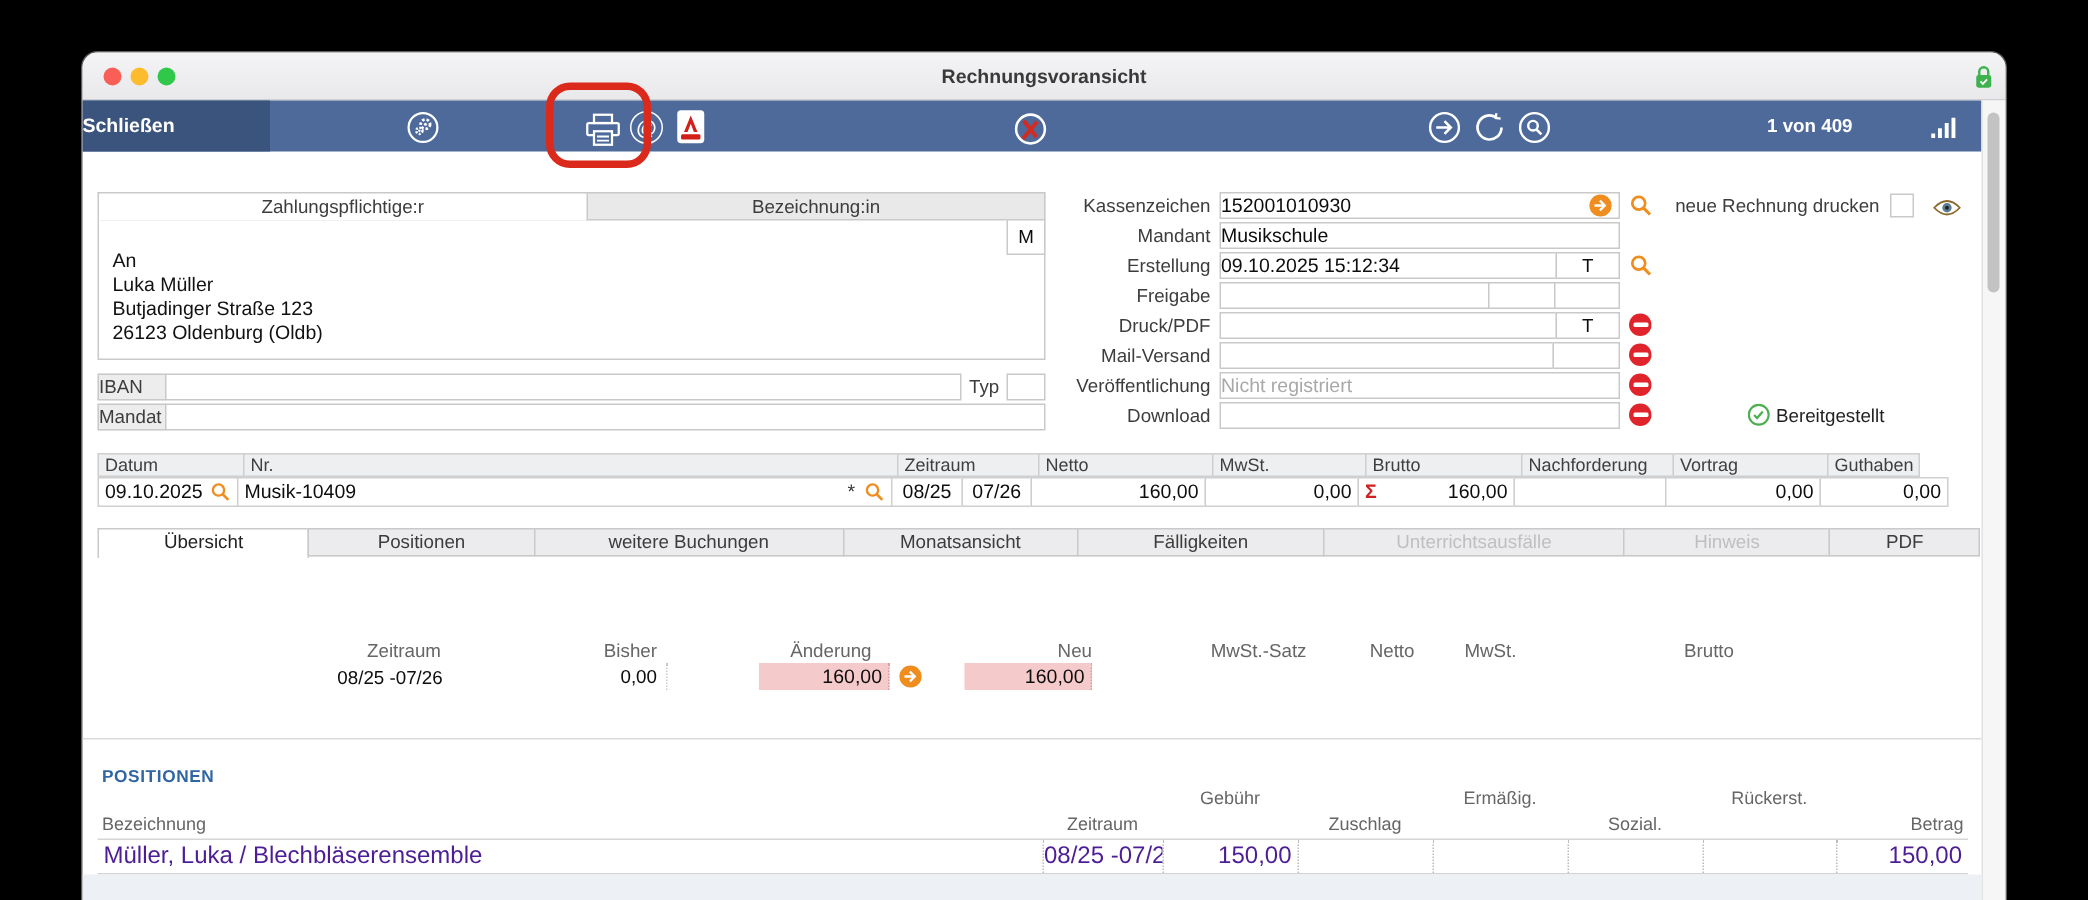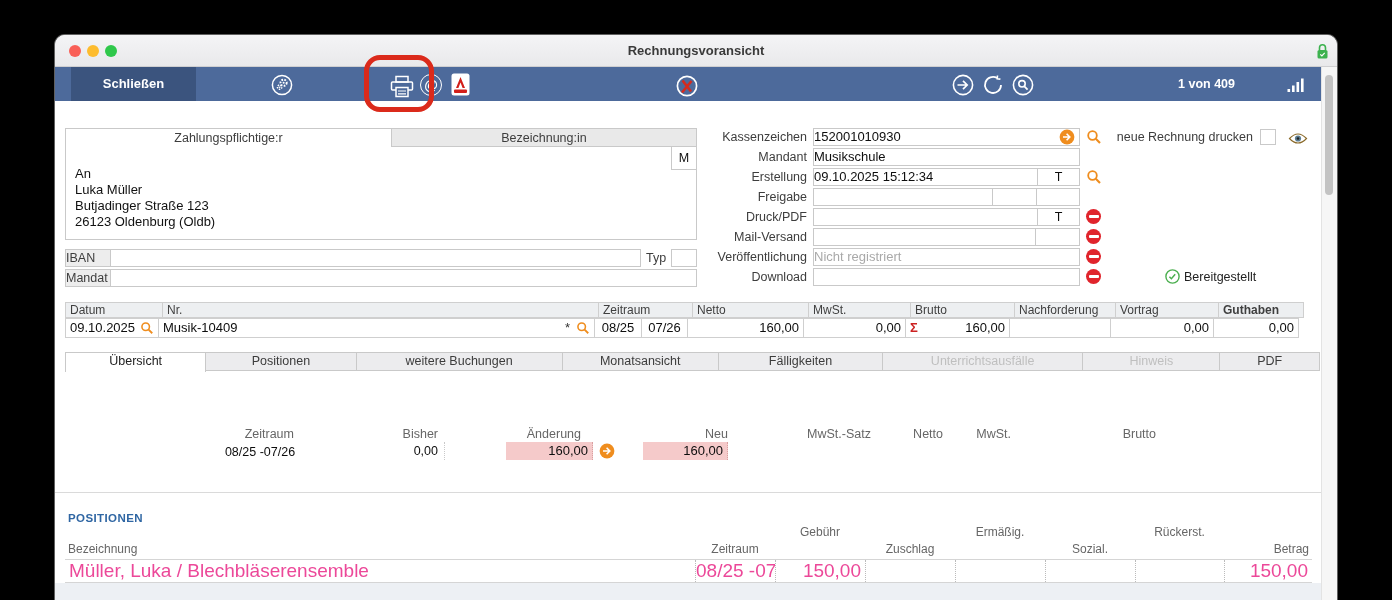--- a/index.html
+++ b/index.html
@@ -9,22 +9,22 @@
     border-radius:10px 10px 0 0;overflow:hidden;box-shadow:0 0 0 1px #606060;}
   .abs{position:absolute;}
   
   #titlebar{position:absolute;left:0;top:0;width:1282px;height:32px;
     background:linear-gradient(#f4f4f6,#e9e9eb);border-bottom:1px solid #cfcfd1;}
   .tl{position:absolute;top:10px;width:12px;height:12px;border-radius:50%;}
   #win-title{position:absolute;left:0;top:0;width:1282px;height:32px;line-height:32px;text-align:center;
     font-size:13px;font-weight:bold;color:#3a3a3a;}
   
   #toolbar{position:absolute;left:0;top:32px;width:1266px;height:34px;background:#4d6a9b;}
-  #close-btn{position:absolute;left:16px;top:32px;width:125px;height:34px;background:#3b547e;color:#fff;
-    font-size:13px;font-weight:bold;text-align:center;line-height:34px;cursor:default;}
+  #close-btn{position:absolute;left:0;top:32px;width:125px;height:34px;background:#3b547e;color:#fff;
+    font-size:13px;font-weight:bold;line-height:34px;cursor:default;}
   .tbicon{position:absolute;}
   #counter{position:absolute;left:1080px;top:32px;width:100px;height:34px;line-height:34px;
     text-align:right;color:#fff;font-size:12.5px;font-weight:bold;}
   
   #annotation{position:absolute;left:309px;top:20px;width:70px;height:57px;border:5px solid #db2a1b;
     border-radius:16px;z-index:60;}
   
   #scroll-track{position:absolute;left:1266px;top:32px;width:16px;height:533px;background:#f6f6f6;
     border-left:1px solid #e3e3e3;}
   #scroll-thumb{position:absolute;left:1270px;top:40px;width:8px;height:120px;background:#c3c3c3;border-radius:4px;}
@@ -58,21 +58,21 @@
   .mtab.disabled{color:#bfbfbf;}
   
   .uhead{position:absolute;width:120px;height:14px;line-height:14px;text-align:right;font-size:12.5px;color:#666;}
   .uval{position:absolute;height:18px;line-height:18px;font-size:12.5px;color:#0d0d0d;}
   .pink{background:#f5caca;text-align:right;padding:0 4px;border-right:1px dotted #d9a0a0;font-size:13px;}
   
   #pos-title{position:absolute;left:13px;top:477px;font-size:11.5px;font-weight:bold;letter-spacing:.4px;color:#2f66a3;}
   .phead{position:absolute;height:14px;line-height:14px;font-size:12px;color:#666;white-space:nowrap;}
   #pos-row{position:absolute;left:10px;top:524px;width:1247px;height:24px;background:#fff;
     border-top:1px solid #d5d5d5;border-bottom:1px solid #d5d5d5;display:flex;}
-  #pos-row>div{height:100%;line-height:22px;font-size:19px;color:#ec4899;overflow:hidden;white-space:nowrap;}
+  #pos-row>div{height:100%;line-height:22px;font-size:16px;color:#4c1d95;overflow:hidden;white-space:nowrap;}
   #pos-row>div+div{border-left:1px dotted #bbb;}
   #bottom-strip{position:absolute;left:0;top:548px;width:1266px;height:17px;background:#edf0f4;}
   #divider{position:absolute;left:0;top:457px;width:1266px;height:1px;background:#dadada;}
   svg{display:block;}
 </style>
 </head>
 <body>
 
 <div id="window">
 
@@ -262,21 +262,21 @@
 
   <div class="trow" style="left:10px;top:267px;">
     <div class="hcell" style="width:98px;">Datum</div>
     <div class="hcell" style="width:437px;">Nr.</div>
     <div class="hcell" style="width:95px;">Zeitraum</div>
     <div class="hcell" style="width:117px;">Netto</div>
     <div class="hcell" style="width:103px;">MwSt.</div>
     <div class="hcell" style="width:105px;">Brutto</div>
     <div class="hcell" style="width:102px;">Nachforderung</div>
     <div class="hcell" style="width:104px;">Vortrag</div>
-    <div class="hcell" style="width:86px;font-weight:bold;">Guthaben</div>
+    <div class="hcell" style="width:62px;">Guthaben</div>
   </div>
   <div class="trow" style="left:10px;top:283px;">
     <div class="vcell" style="width:94px;">
       <span style="flex:1;">09.10.2025</span>
       <svg width="14" height="14" viewBox="0 0 16 16">
         <circle cx="6.5" cy="6.5" r="4.3" fill="none" stroke="#ef8d1e" stroke-width="1.8"></circle>
         <line x1="9.8" y1="9.8" x2="14" y2="14" stroke="#ef8d1e" stroke-width="2.1"></line>
       </svg>
     </div>
     <div class="vcell" style="width:437px;">

